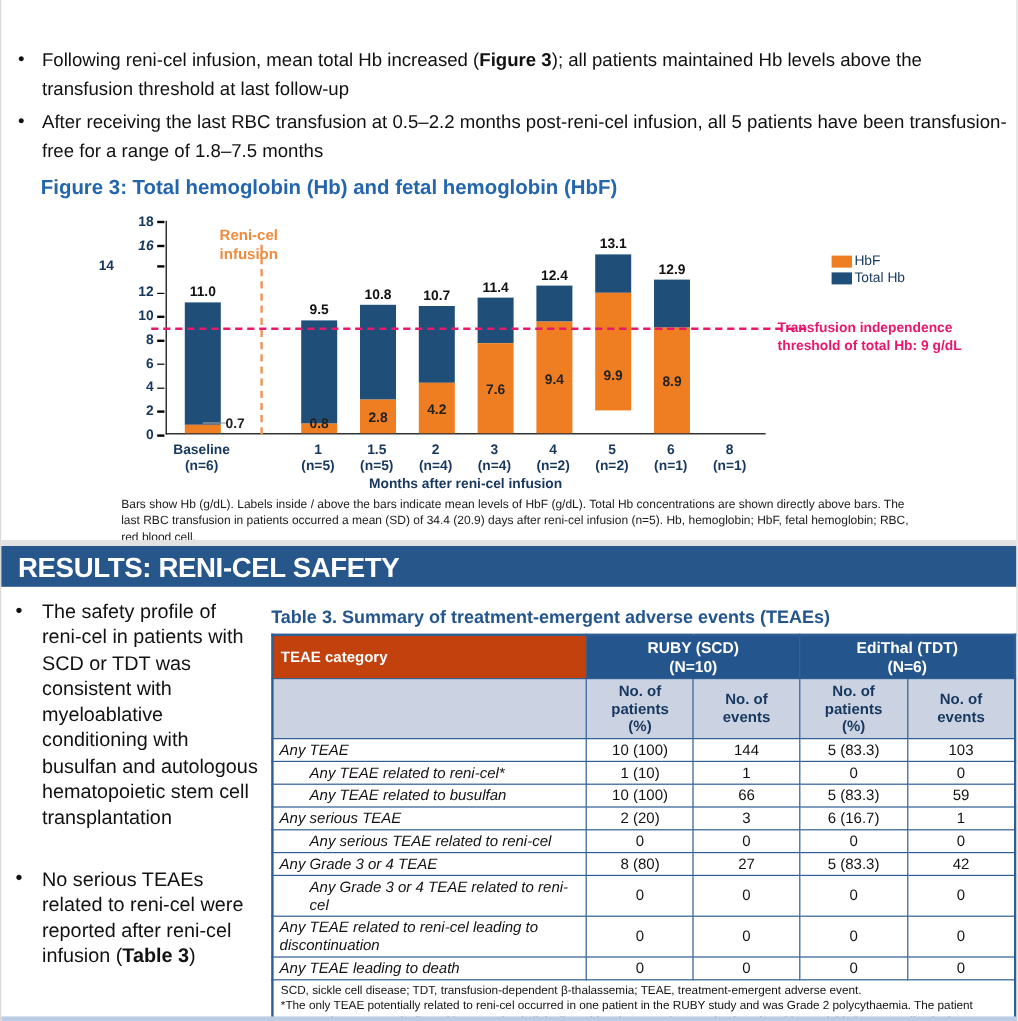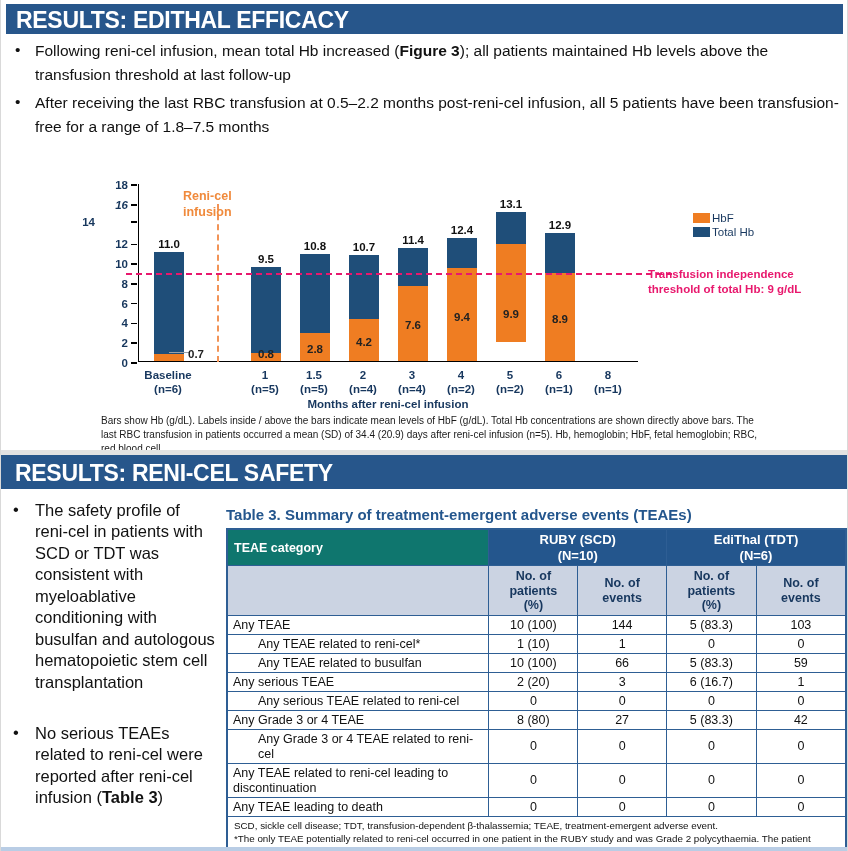--- a/index.html
+++ b/index.html
@@ -54,46 +54,46 @@
   .divider { position:absolute; top:450px; left:0; right:0; height:5px; background:#E2E2E2; }
 
   ul.safety { position:absolute; top:500px; left:10px; width:205px; list-style:none; }
   ul.safety li { position:relative; padding-left:24px; font-size:16.5px; line-height:1.3;
                  color:#111; margin-bottom:30px; }
 
   .table-block { position:absolute; top:506px; left:225px; width:621px; }
   .table-title { color:#24568D; font-weight:700; font-size:15px; margin-bottom:5px; }
   table.t3 { border-collapse:collapse; width:621px; border:2px solid #2E5E94; font-size:12.5px; }
   table.t3 th, table.t3 td { border:1px solid #2E5E94; }
-  .cat-head { background:#0f766e; color:#fff; text-align:left; font-weight:700;
+  .cat-head { background:#c2410c; color:#fff; text-align:left; font-weight:700;
               padding:2px 6px; vertical-align:middle; font-size:12.5px; }
   .group-head { background:#24568D; color:#fff; font-weight:700; text-align:center;
                 padding:2px 2px; font-size:13px; line-height:1.2; }
   tr.subhead th { background:#CBD3E2; color:#17375E; font-weight:700; text-align:center;
                   font-size:12.5px; line-height:1.15; padding:3px 2px; white-space:pre-line; }
   tbody.t3body td { padding:1.5px 5px; color:#111; line-height:1.2; }
-  tbody.t3body td.lbl { text-align:left; }
+  tbody.t3body td.lbl { text-align:left;font-style:italic; }
   tbody.t3body td.lbl.indent { padding-left:30px; }
   tbody.t3body td.val { text-align:center; }
   td.tfoot { padding:3px 6px 4px 6px; font-size:9.8px; line-height:1.3; color:#111; }
 
   .bottom-strip { position:absolute; bottom:0; left:0; right:0; height:4px; background:#B9CDE5; }
 </style>
 </head>
 <body>
 
 <div class="page">
 
-  <div class="banner banner1">RESULTS: EDITHAL EFFICACY</div>
 
   <ul class="eff">
     <li><span class="dot">•</span><span>Following reni-cel infusion, mean total Hb increased (</span><b>Figure 3</b><span>); all patients maintained Hb levels above the transfusion threshold at last follow-up</span></li>
     <li><span class="dot">•</span><span>After receiving the last RBC transfusion at 0.5–2.2 months post-reni-cel infusion, all 5 patients have been transfusion-free for a range of 1.8–7.5 months</span><b></b><span></span></li>
   </ul>
 
+  <div class="fig-title">Figure 3: Total hemoglobin (Hb) and fetal hemoglobin (HbF)</div>
 
   <div class="chart">
     <div class="yticks" id="yticks">
 
     <div class="ytick" style="bottom: -7px;">
           <span class="ytick-label">0</span>
           <span class="ytick-mark"></span>
         </div>
         <div class="ytick" style="bottom: 12.7778px;">
           <span class="ytick-label">2</span>

